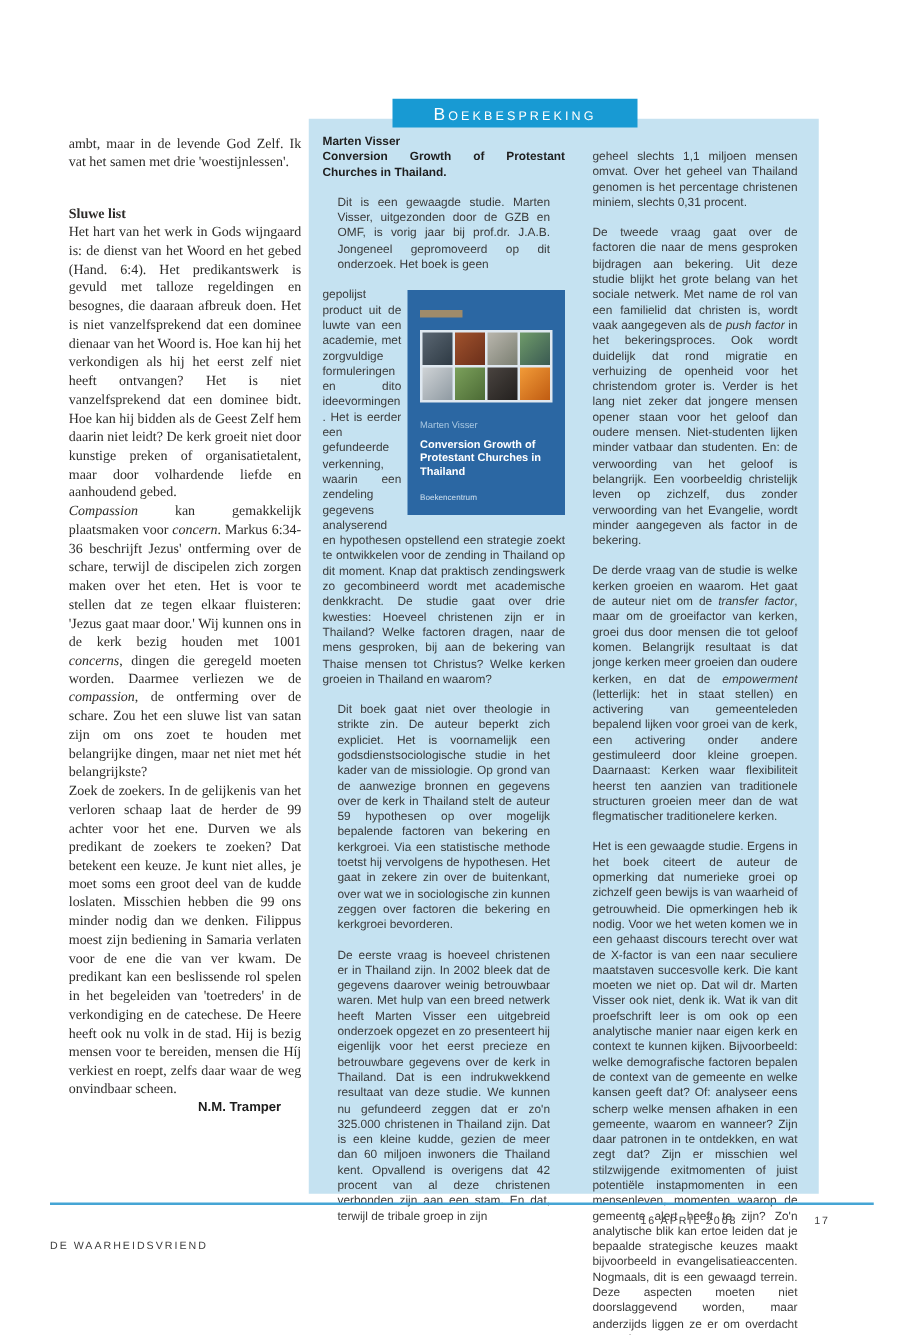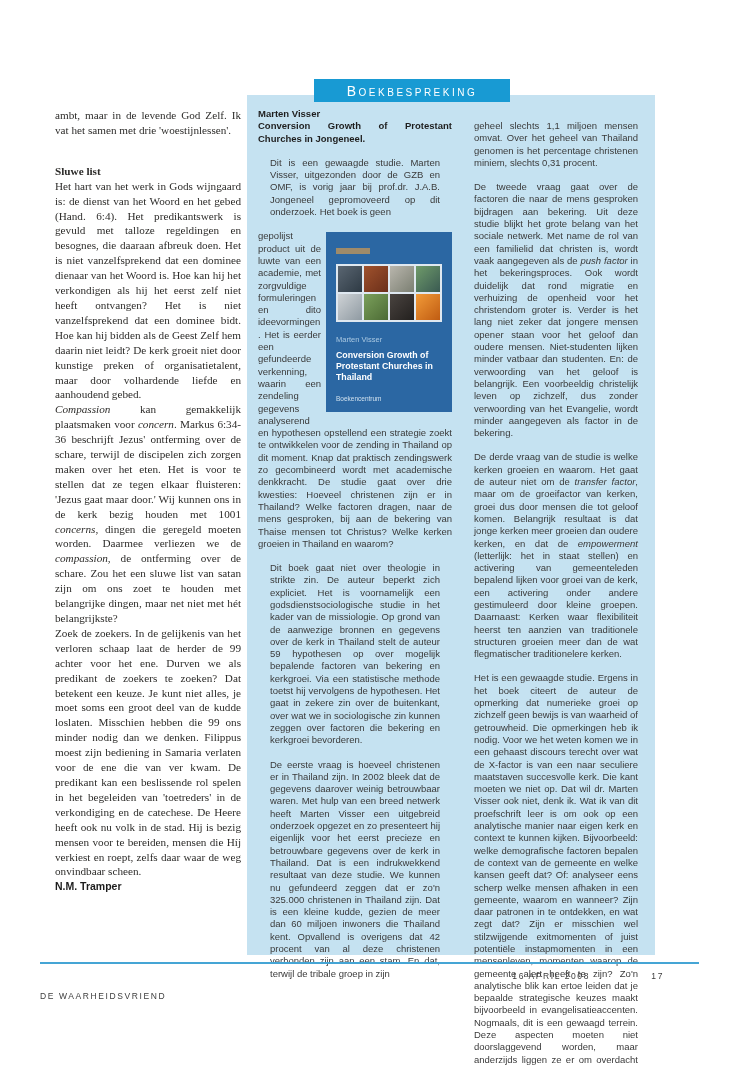--- a/index.html
+++ b/index.html
@@ -20,21 +20,21 @@
   }
   
   .left-col{
     position:absolute;left:55px;top:108px;width:186px;
     font-family:"Liberation Serif",serif;font-size:11.2px;line-height:14.9px;
     color:#2d2c2a;text-align:justify;overflow-wrap:break-word;
   }
   .left-col .heading{font-weight:bold;margin-top:26px;}
   .left-col p{margin:0;}
   .signature-left{
-    font-weight:bold;text-align:left;padding-right:16px;margin-top:4px;
+    font-weight:bold;text-align:right;padding-right:16px;margin-top:4px;
     font-family:"Liberation Sans",sans-serif;font-size:10.5px;color:#1d1d1d;
   }
   
   .rev-col{
     position:absolute;top:108px;
     font-size:9.5px;line-height:12.3px;color:#3a3a3a;
     text-align:justify;overflow-wrap:break-word;
   }
   .col1{left:258px;width:194px;}
   .col2{left:462px;width:188px;}
@@ -88,21 +88,21 @@
   <p class="heading">Sluwe list</p>
   <p>Het hart van het werk in Gods wijngaard is: de dienst van het Woord en het gebed (Hand. 6:4). Het predikantswerk is gevuld met talloze regeldingen en besognes, die daaraan afbreuk doen. Het is niet vanzelfsprekend dat een dominee dienaar van het Woord is. Hoe kan hij het verkondigen als hij het eerst zelf niet heeft ontvangen? Het is niet vanzelfsprekend dat een dominee bidt. Hoe kan hij bidden als de Geest Zelf hem daarin niet leidt? De kerk groeit niet door kunstige preken of organisatietalent, maar door volhardende liefde en aanhoudend gebed.</p>
   <p><i>Compassion</i> kan gemakkelijk plaatsmaken voor <i>concern</i>. Markus 6:34-36 beschrijft Jezus' ontferming over de schare, terwijl de discipelen zich zorgen maken over het eten. Het is voor te stellen dat ze tegen elkaar fluisteren: 'Jezus gaat maar door.' Wij kunnen ons in de kerk bezig houden met 1001 <i>concerns</i>, dingen die geregeld moeten worden. Daarmee verliezen we de <i>compassion</i>, de ontferming over de schare. Zou het een sluwe list van satan zijn om ons zoet te houden met belangrijke dingen, maar net niet met hét belangrijkste?</p>
   <p>Zoek de zoekers. In de gelijkenis van het verloren schaap laat de herder de 99 achter voor het ene. Durven we als predikant de zoekers te zoeken? Dat betekent een keuze. Je kunt niet alles, je moet soms een groot deel van de kudde loslaten. Misschien hebben die 99 ons minder nodig dan we denken. Filippus moest zijn bediening in Samaria verlaten voor de ene die van ver kwam. De predikant kan een beslissende rol spelen in het begeleiden van 'toetreders' in de verkondiging en de catechese. De Heere heeft ook nu volk in de stad. Hij is bezig mensen voor te bereiden, mensen die Híj verkiest en roept, zelfs daar waar de weg onvindbaar scheen.</p>
   <p class="signature-left">N.M. Tramper</p>
 </div>
 
 <div class="rev-col col1">
   <div class="book-info">
     <div>Marten Visser</div>
-    <div>Conversion Growth of Protestant Churches in Jongeneel.</div>
+    <div>Conversion Growth of Protestant Churches in Thailand.</div>
   </div>
   <p>Dit is een gewaagde studie. Marten Visser, uitgezonden door de GZB en OMF, is vorig jaar bij prof.dr. J.A.B. Jongeneel gepromoveerd op dit onderzoek. Het boek is geen</p>
   <div>
     <div class="book-cover">
       <div class="cover-series"></div>
       <div class="cover-collage">
         <div class="cc1"></div>
         <div class="cc2"></div>
         <div class="cc3"></div>
         <div class="cc4"></div>

